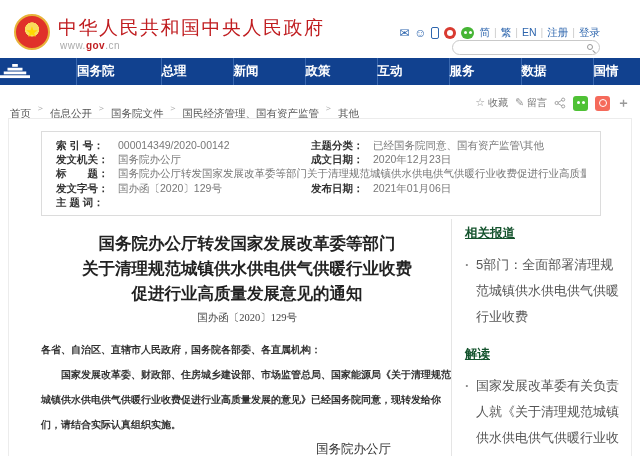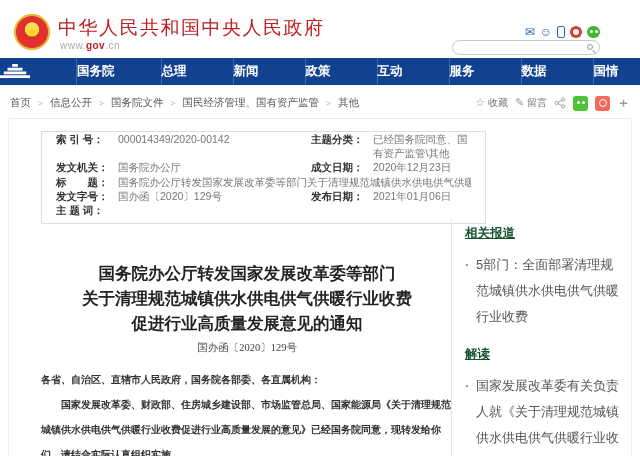--- a/index.html
+++ b/index.html
@@ -46,51 +46,51 @@
   .nav-home { width:96px; display:flex; align-items:center; justify-content:center; }
   .nav-item { flex:1; display:flex; align-items:center; justify-content:center; color:#fff;
     font-size:12.5px; font-weight:bold; border-left:1px solid #3b69b0; cursor:pointer; white-space:nowrap; }
   .nav-item.wide { flex:0 0 148px; }
 
   
   .crumb-row { position:absolute; left:0; top:92px; width:640px; height:22px; }
   .crumbs { position:absolute; left:10px; top:4px; font-size:10.5px; color:#555; display:flex;
     align-items:center; white-space:nowrap; }
   .crumbs .c-sep { color:#aaa; margin:0 5px; font-size:9px; }
-  .crumbs a { color:#555; text-decoration:none; }
+  .crumbs a { color:#555; text-decoration:none;margin-top:11px; }
   .page-actions { position:absolute; right:10px; top:2px; display:flex; align-items:center; gap:7px;
     font-size:10px; color:#777; }
   .pa-icon { color:#999; font-size:11px; }
   .sq { width:15px; height:15px; border-radius:3px; position:relative; display:inline-block; }
   .sq-wechat { background:#4fc135; }
   .sq-wechat::after { content:""; position:absolute; left:3.5px; top:5px; width:3px; height:3px;
     border-radius:50%; background:#fff; box-shadow:5px 0 0 #fff; }
   .sq-weibo { background:#f56a5b; }
   .sq-weibo::after { content:""; position:absolute; left:3.5px; top:3.5px; width:6px; height:6px;
     border-radius:50%; border:1.5px solid #fff; }
   .plus { color:#999; font-size:13px; font-weight:bold; }
 
   
   .container { position:absolute; left:8px; top:118px; width:624px; height:338px;
     border:1px solid #ececec; border-bottom:0; background:#fff; }
 
   
-  .meta-box { position:absolute; left:32px; top:12px; width:445px; border:1px solid #dcdcdc;
-    padding:0 14px 6px; font-size:10.5px; }
+  .meta-box { position:absolute; left:32px; top:12px; width:560px; border:1px solid #dcdcdc;
+    padding:6px 14px 6px; font-size:10.5px; }
   .meta-row { display:flex; line-height:14.2px; }
   .m-label { flex:0 0 62px; color:#333; font-weight:bold; white-space:pre; }
   .m-value { color:#777; }
   .m-left { flex:0 0 255px; display:flex; }
   .m-right { flex:1; display:flex; }
   .m-full { flex:1; color:#777; white-space:nowrap; overflow:hidden; }
 
   
   .doc { position:absolute; left:32px; top:112px; width:412px;
     font-family:"Liberation Serif","DejaVu Serif",serif; color:#333; }
-  .doc-title { text-align:center; font-size:16.5px; font-weight:bold; line-height:25px; color:#222;margin-top:30px; }
+  .doc-title { text-align:center; font-size:16.5px; font-weight:bold; line-height:25px; color:#222; }
   .doc-no { text-align:center; font-size:10.5px; color:#444; margin-top:5px; }
   .doc-body { margin-top:12px; font-size:10px; line-height:25px;font-weight:bold; }
   .indent { text-indent:2em; }
   .sign { text-align:right; padding-right:62px; font-size:12.5px; line-height:25px; }
 
   
   .side-divider { position:absolute; left:442px; top:100px; bottom:0; width:1px; background:#e5e5e5; }
   .sidebar { position:absolute; left:456px; top:106px; width:160px; }
   .side-h { font-size:12.5px; font-weight:bold; color:#14532d; margin-bottom:10px;text-decoration:underline; }
   .side-h.second { margin-top:16px; }
@@ -106,20 +106,23 @@
   </div>
   <div class="site-title">中华人民共和国中央人民政府</div>
   <div class="site-url"><span>www.</span><b>gov</b><span>.cn</span></div>
 
   <div class="top-links">
     <span class="tl-icon">✉</span>
     <span class="tl-icon">☺</span>
     <span class="phone-glyph"></span>
     <span class="dot-weibo"></span>
     <span class="dot-wechat"></span>
+    <span class="lang">
+      <a href="#">简</a><span class="sep">|</span><a href="#">繁</a><span class="sep">|</span><a href="#">EN</a><span class="sep">|</span><a href="#">注册</a><span class="sep">|</span><a href="#">登录</a>
+    </span>
   </div>
 
   <div class="search-wrap">
     <input class="search-input" value="" style="">
     <span class="mag"></span>
   </div>
 </div>
 
 <div class="nav">
   <div class="nav-home">

